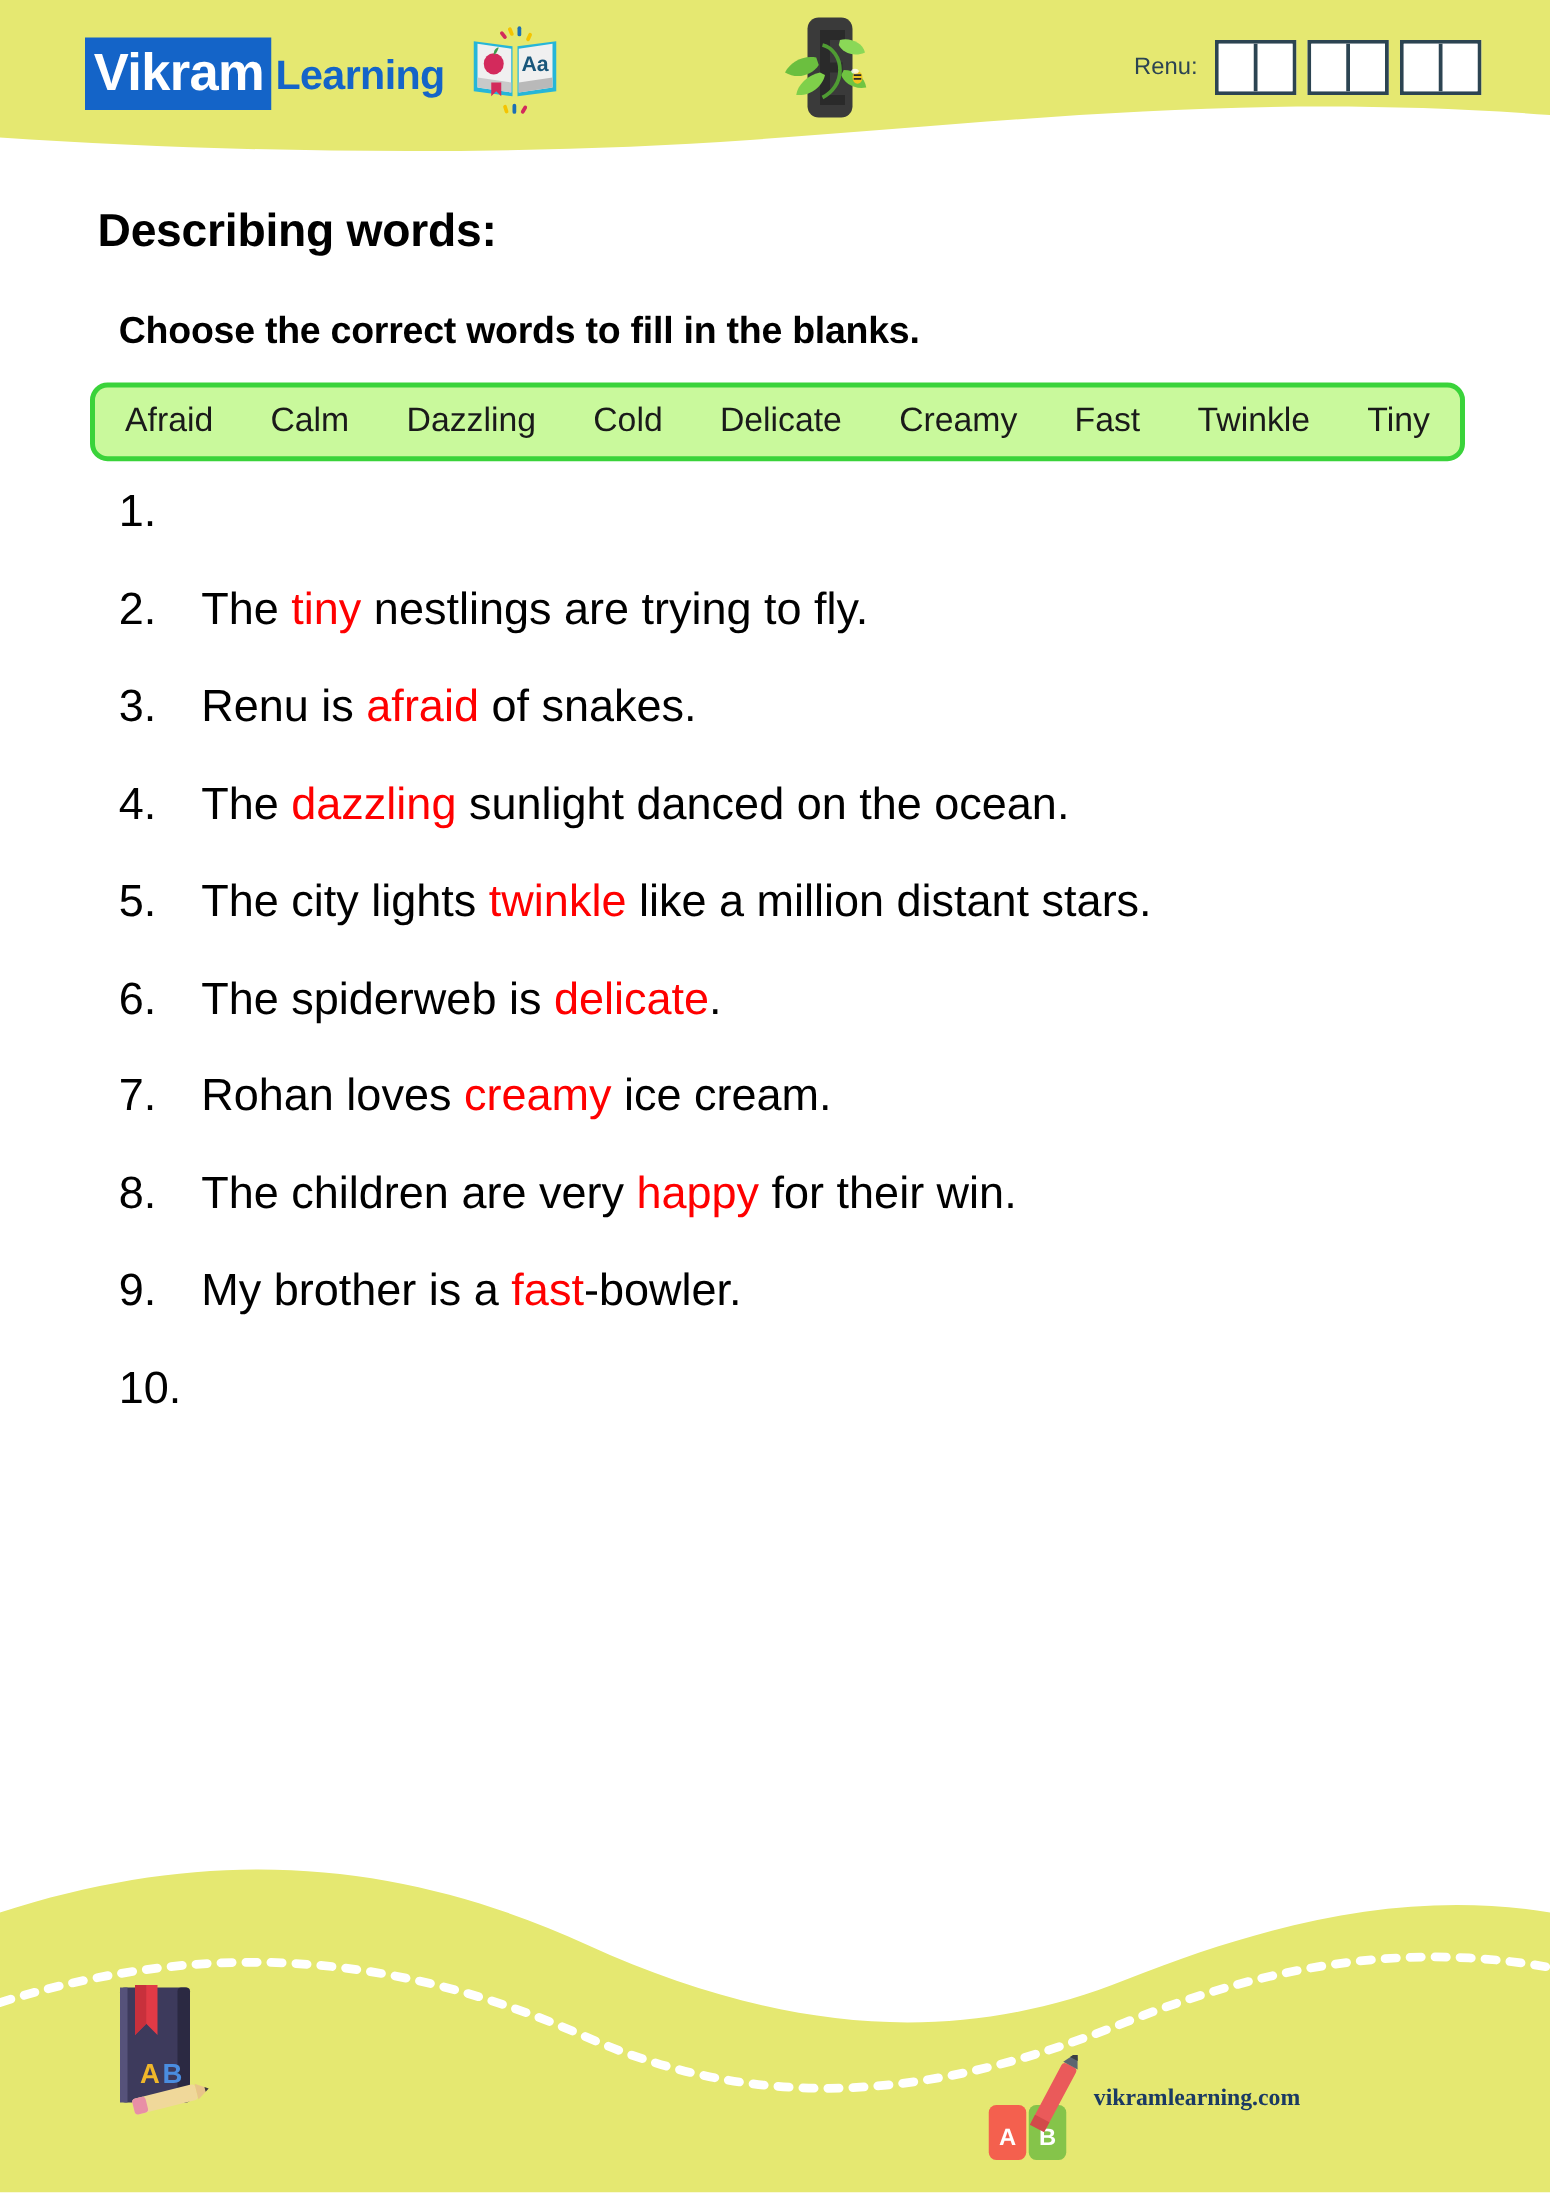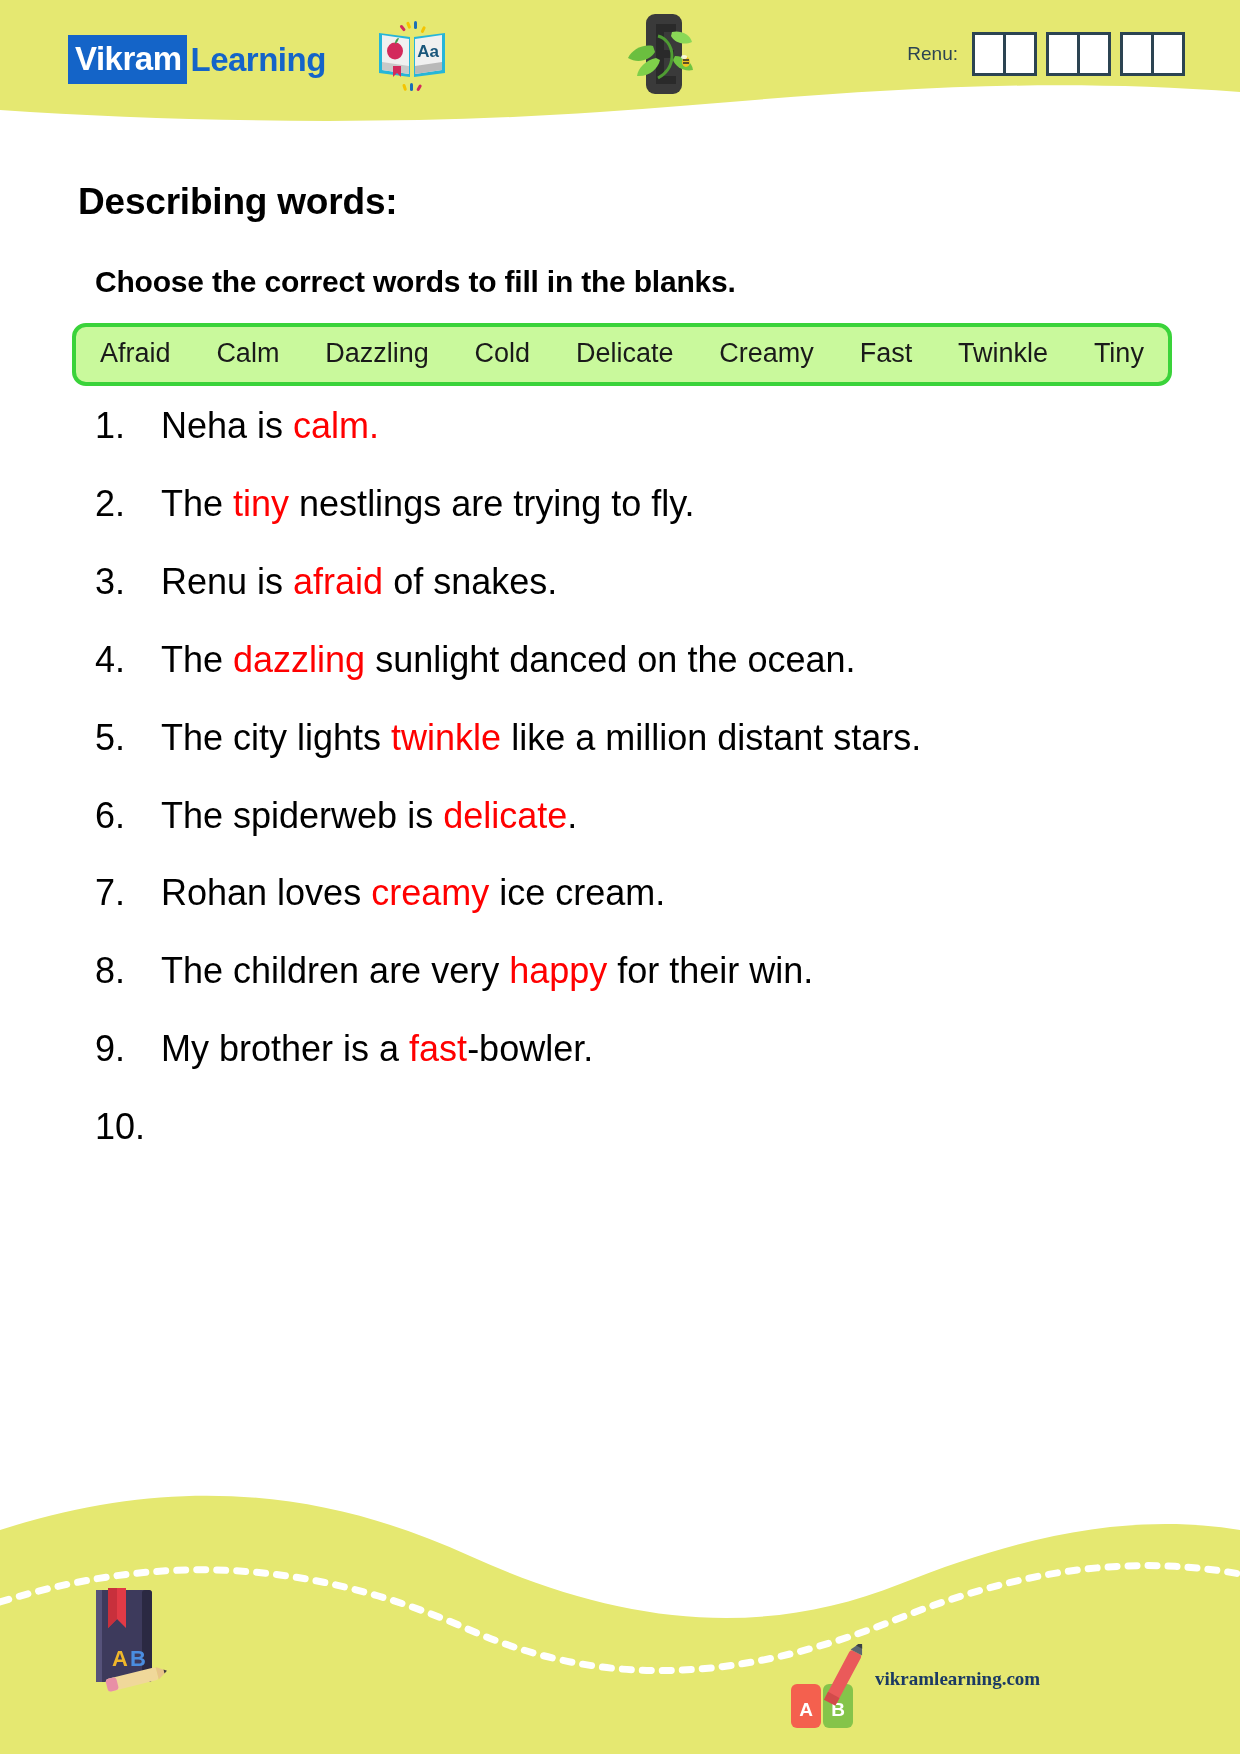--- a/index.html
+++ b/index.html
@@ -33,21 +33,21 @@
     left: 68px;
     top: 36px;
     display: flex;
     align-items: center;
     height: 46px;
   }
   .logo-badge {
     background: #1464c8;
     color: #ffffff;
     font-weight: bold;
-    font-size: 33px;
+    font-size: 42px;
     line-height: 1;
     padding: 7px 6px 9px 7px;
     letter-spacing: -0.5px;
     font-family: "Liberation Sans", sans-serif;
   }
   .logo-word {
     color: #1464c8;
     font-weight: bold;
     font-size: 33px;
     line-height: 1;
@@ -97,21 +97,21 @@
     height: 38px;
     background: #ffffff;
   }
   .date-cell + .date-cell {
     border-left: 3px solid #2c4452;
   }
 
   
   .content {
     position: absolute;
-    top: 153px;
+    top: 136px;
     left: 0;
     width: 1240px;
   }
   .page-title {
     margin: 28px 0 0 78px;
     font-size: 37px;
     font-weight: bold;
     color: #000000;
     letter-spacing: -0.2px;
   }
@@ -295,21 +295,20 @@
       <span class="wordbank-word">Creamy</span>
       <span class="wordbank-word">Fast</span>
       <span class="wordbank-word">Twinkle</span>
       <span class="wordbank-word">Tiny</span>
     </div>
 
   <ol class="questions" id="questions">
 
   <li class="q-item">
         <span class="q-num">1.</span>
-        <span class="q-text"><span>Neha is </span><span class="ans" style="color: rgb(255, 0, 0);">calm.</span><span></span></span>
       </li>
       <li class="q-item">
         <span class="q-num">2.</span>
         <span class="q-text"><span>The </span><span class="ans" style="color: rgb(255, 0, 0);">tiny</span><span> nestlings are trying to fly.</span></span>
       </li>
       <li class="q-item">
         <span class="q-num">3.</span>
         <span class="q-text"><span> Renu is </span><span class="ans" style="color: rgb(255, 0, 0);">afraid</span><span> of snakes.</span></span>
       </li>
       <li class="q-item">

